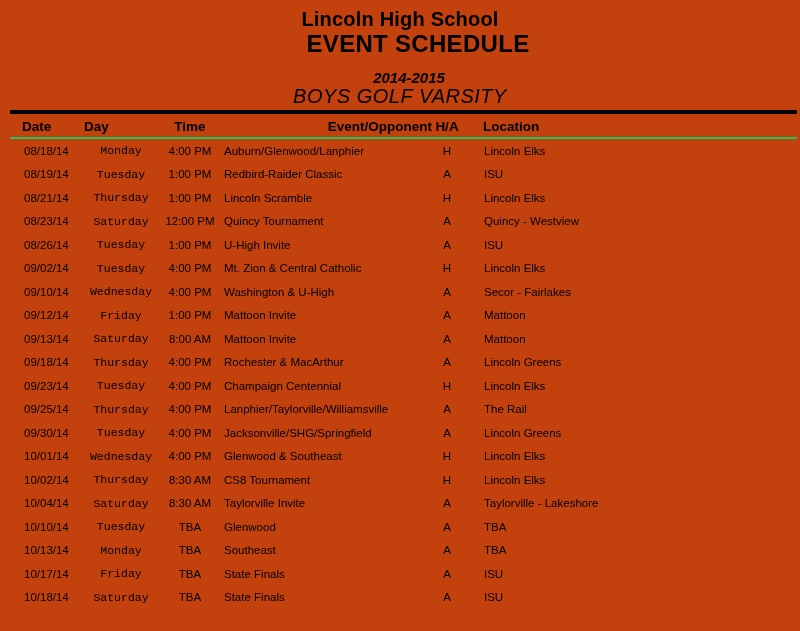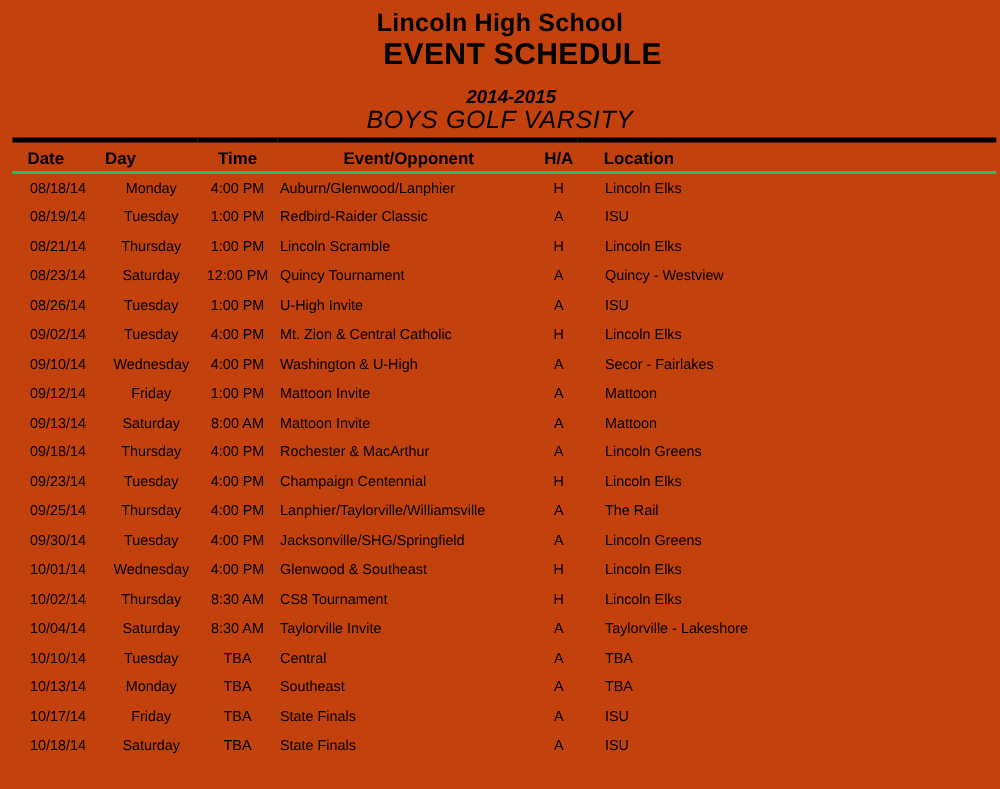--- a/index.html
+++ b/index.html
@@ -71,34 +71,34 @@
     font-weight: bold;
     vertical-align: middle;
     padding: 2px 0 1px 0;
     border-bottom: 2px solid #22c55e;
     white-space: nowrap;
     overflow: hidden;
   }
   th.h-date     { text-align: left; padding-left: 12px; }
   th.h-day      { text-align: left; }
   th.h-time     { text-align: center; }
-  th.h-event    { text-align: center; }
+  th.h-event    { text-align: right; }
   th.h-ha       { text-align: center; }
   th.h-location { text-align: left; padding-left: 21px; }
 
   tbody td {
     height: 23.5px;
     font-size: 11.5px;
     vertical-align: middle;
     padding: 0;
     white-space: nowrap;
     overflow: hidden;
   }
   td.c-date     { text-align: left; padding-left: 14px; }
-  td.c-day      { text-align: center; }
+  td.c-day      { text-align: center; font-family: Liberation Mono, monospace; }
   td.c-time     { text-align: center; }
   td.c-event    { text-align: left; padding-left: 2px; }
   td.c-ha       { text-align: center; }
   td.c-location { text-align: left; padding-left: 22px; }
 </style>
 </head>
 <body>
 
 <div class="page">
 
@@ -254,21 +254,21 @@
           <td class="c-day">Saturday</td>
           <td class="c-time">8:30 AM</td>
           <td class="c-event">Taylorville Invite</td>
           <td class="c-ha">A</td>
           <td class="c-location">Taylorville - Lakeshore</td>
         </tr>
         <tr>
           <td class="c-date">10/10/14</td>
           <td class="c-day">Tuesday</td>
           <td class="c-time">TBA</td>
-          <td class="c-event">Central</td>
+          <td class="c-event">Glenwood</td>
           <td class="c-ha">A</td>
           <td class="c-location">TBA</td>
         </tr>
         <tr>
           <td class="c-date">10/13/14</td>
           <td class="c-day">Monday</td>
           <td class="c-time">TBA</td>
           <td class="c-event">Southeast</td>
           <td class="c-ha">A</td>
           <td class="c-location">TBA</td>

